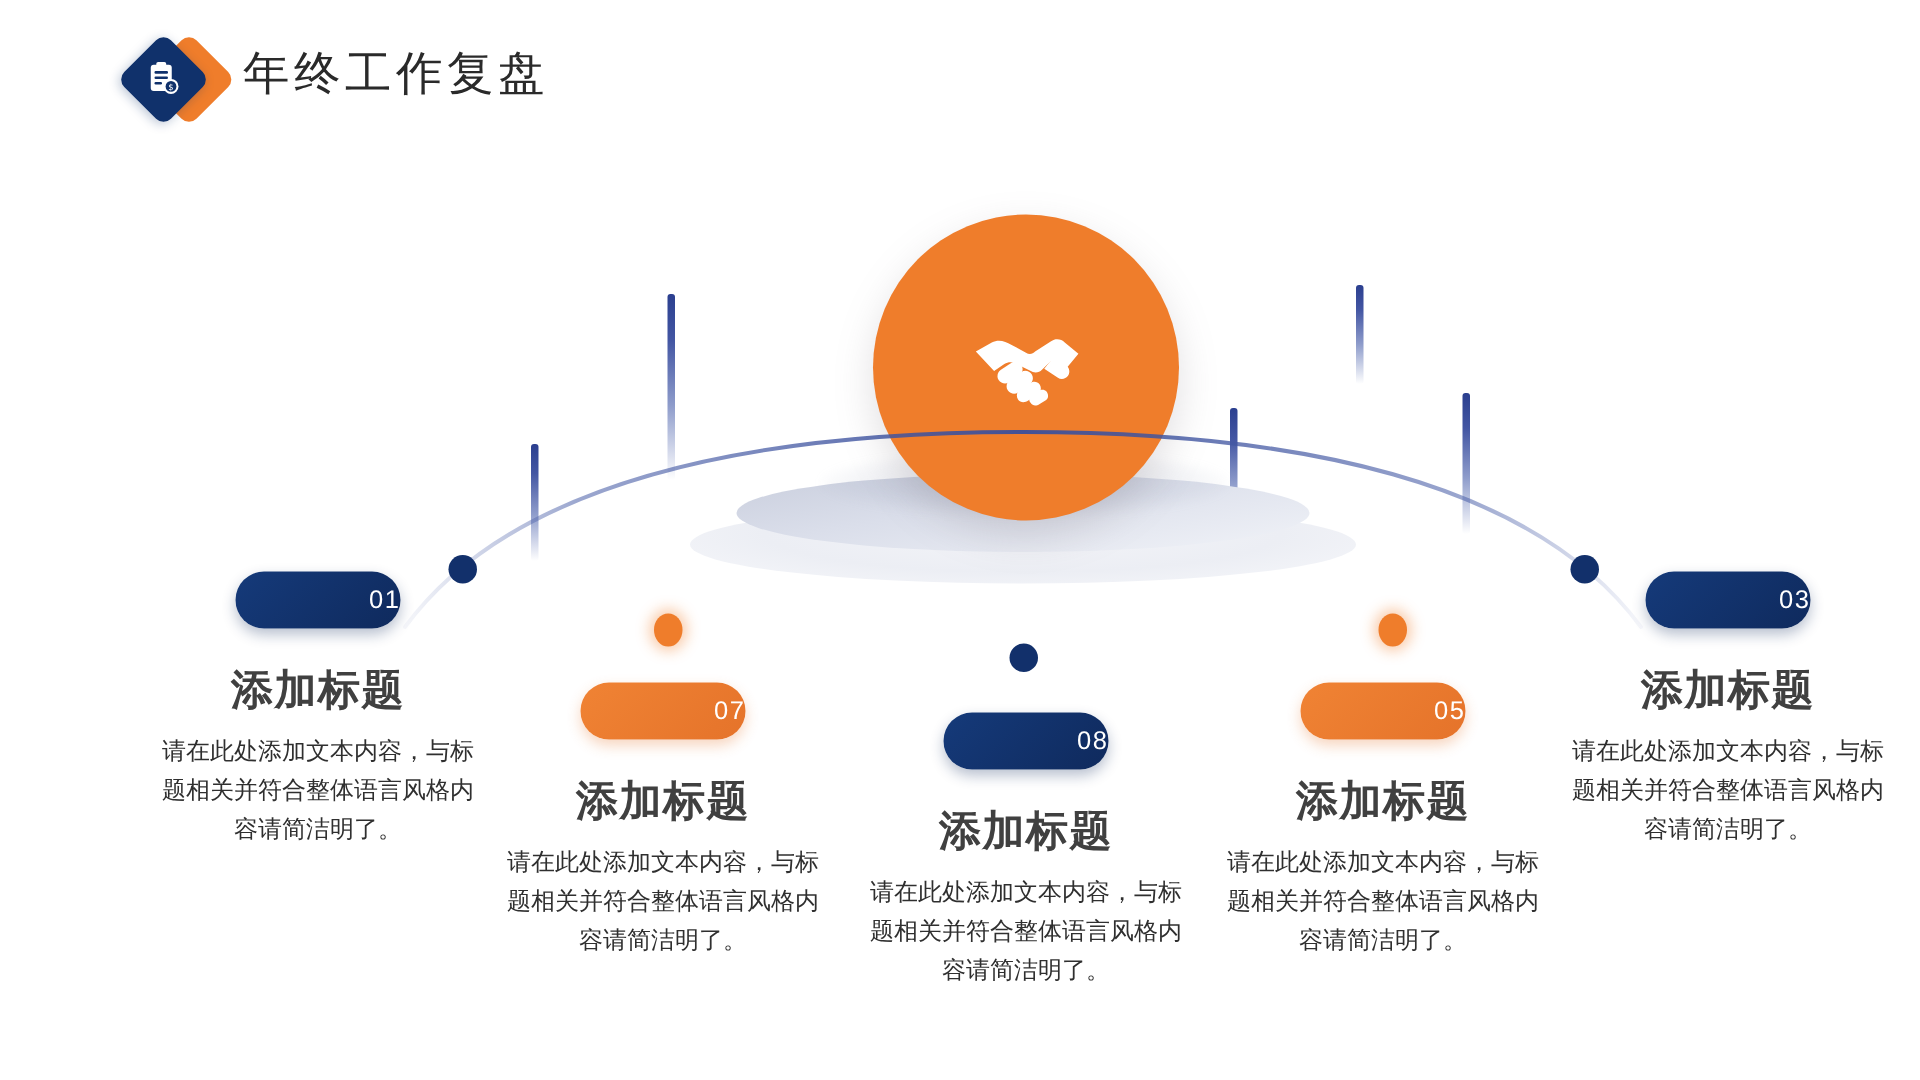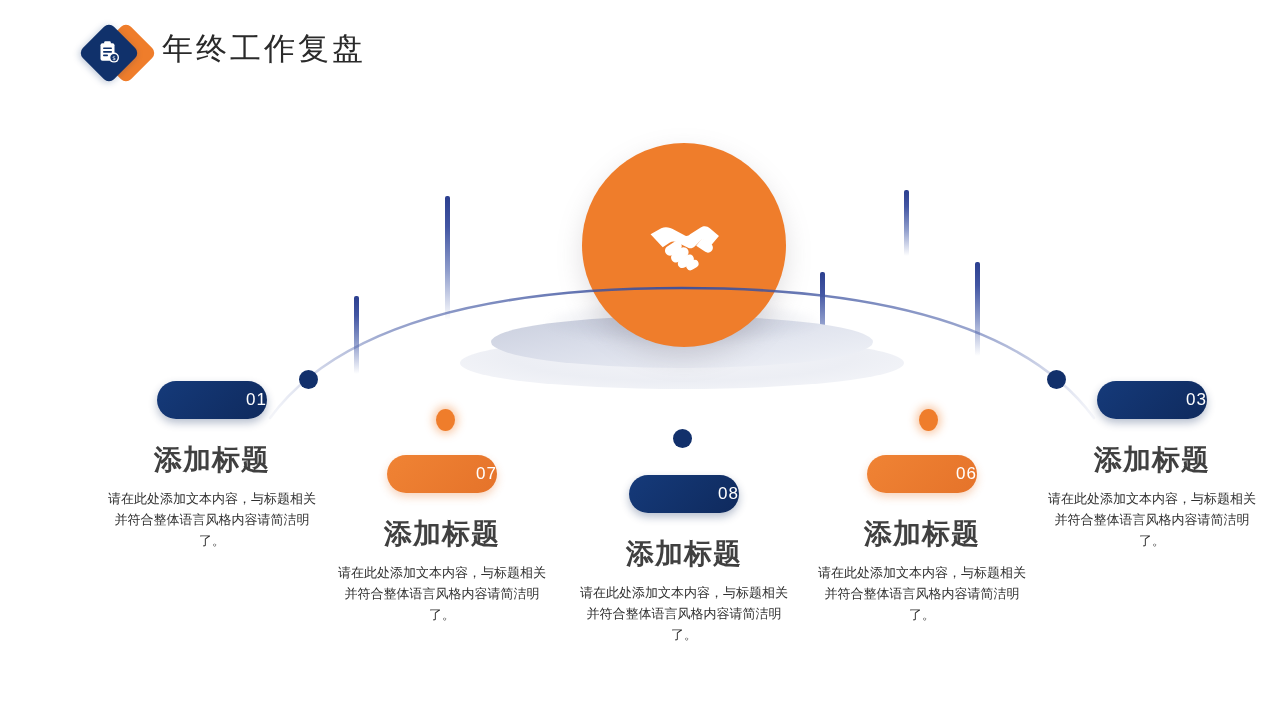--- a/index.html
+++ b/index.html
@@ -189,21 +189,21 @@
     margin-top: 22px;
     font-family: "Liberation Serif", "DejaVu Serif", serif;
     font-size: 28px;
     font-weight: 700;
     color: #404040;
     letter-spacing: 1px;
   }
   .step-body {
     margin-top: 9px;
     font-family: "DejaVu Sans", "Liberation Sans", sans-serif;
-    font-size: 13px;
+    font-size: 16px;
     line-height: 1.62;
     color: #2f2f2f;
     padding: 0 24px;
   }
 </style>
 </head>
 <body>
 
 <div id="slide">
 
@@ -287,21 +287,21 @@
   <div class="step" style="left:512px; top:475px;">
     <div class="pill navy">
       <span>08</span>
     </div>
     <div class="step-title">添加标题</div>
     <div class="step-body">请在此处添加文本内容，与标题相关并符合整体语言风格内容请简洁明了。</div>
   </div>
 
   <div class="step" style="left:750px; top:455px;">
     <div class="pill orange">
-      <span>06</span>
+      <span>05</span>
     </div>
     <div class="step-title">添加标题</div>
     <div class="step-body">请在此处添加文本内容，与标题相关并符合整体语言风格内容请简洁明了。</div>
   </div>
 
   <div class="step" style="left:980px; top:381px;">
     <div class="pill navy">
       <span>03</span>
     </div>
     <div class="step-title">添加标题</div>

